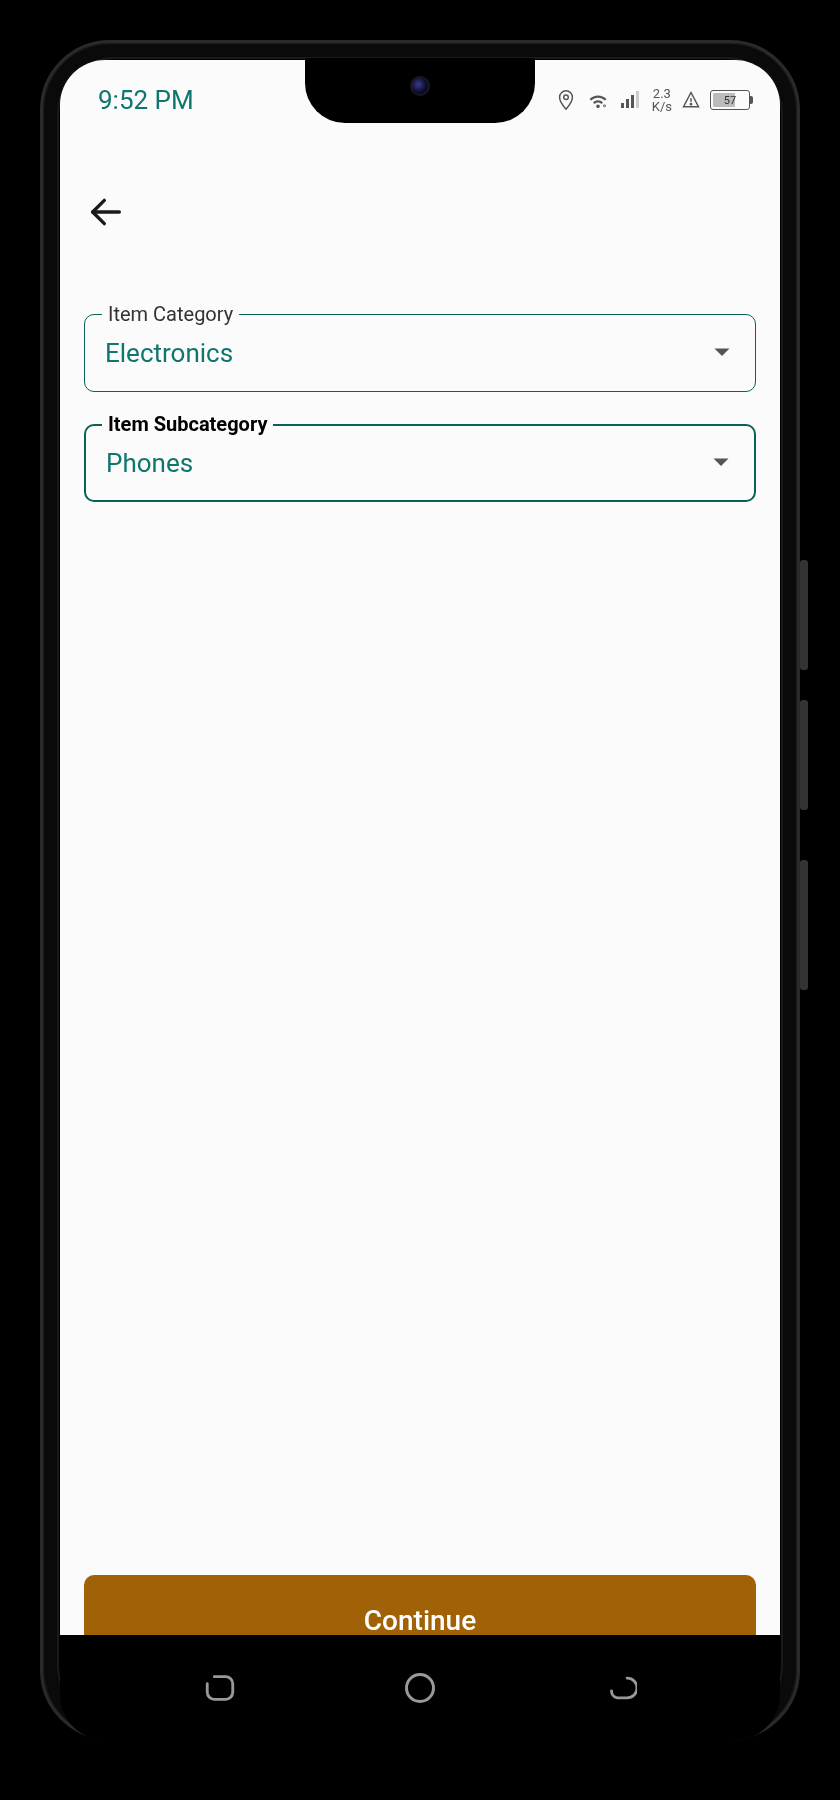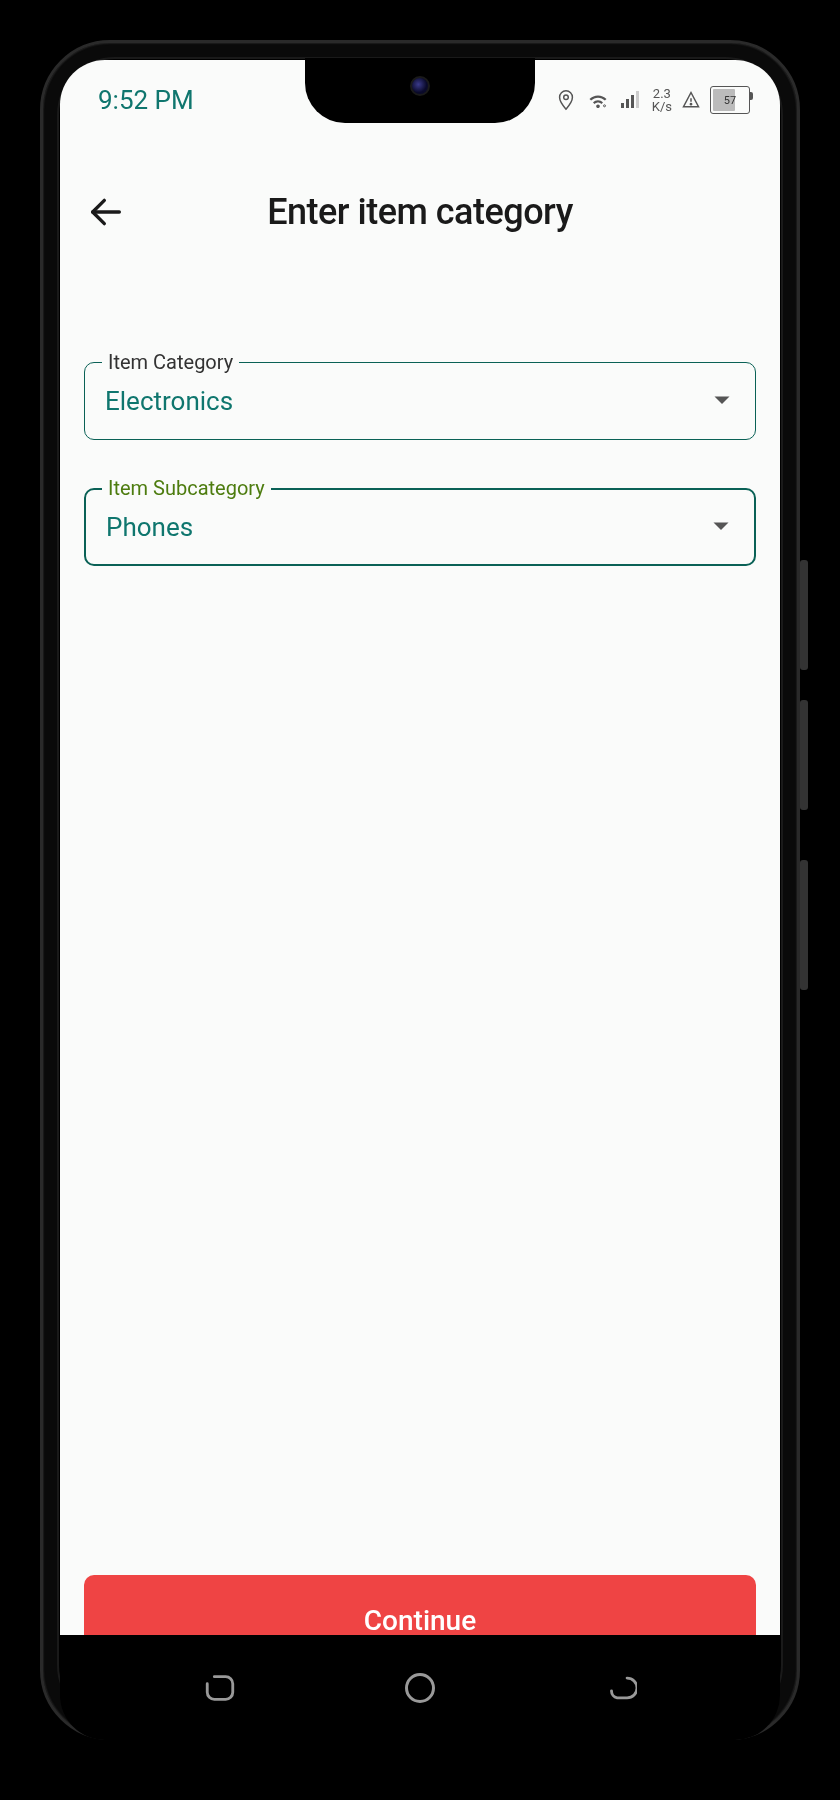--- a/index.html
+++ b/index.html
@@ -133,21 +133,21 @@
       line-height: 1;
       color: #555;
       text-align: center;
     }
     .battery-wrap {
       display: flex;
       align-items: center;
     }
     .battery {
       width: 40px;
-      height: 28px;
+      height: 20px;
       border: 1.5px solid #555;
       border-radius: 3px;
       position: relative;
       display: flex;
       align-items: center;
       justify-content: center;
     }
     .battery::after {
       content: "";
       position: absolute;
@@ -206,21 +206,20 @@
       letter-spacing: -0.5px;
     }
 
     .form {
       padding-top: 50px;
     }
 
     .field {
       position: relative;
       margin-bottom: 32px;
-      margin-top: 48px;
     }
     .field-box {
       border: 1.5px solid #0a6156;
       border-radius: 10px;
       height: 78px;
       display: flex;
       align-items: center;
       justify-content: space-between;
       padding: 0 24px 0 20px;
     }
@@ -230,37 +229,37 @@
     .field-label {
       position: absolute;
       top: -12px;
       left: 18px;
       background: #fafbfa;
       padding: 0 6px;
       font-size: 20px;
       color: #333;
     }
     .field.focused .field-label {
-      color: #4d7c0f;
-      font-weight: 400;
+      color: #000000;
+      font-weight: 700;
     }
     .field-value {
       font-size: 26px;
       color: #0f766e;
     }
     .dropdown-caret {
       color: #555;
     }
 
     .spacer {
       flex: 1;
     }
 
     .continue-btn {
-      background: #ef4444;
+      background: #a16207;
       color: #fff;
       font-size: 28px;
       font-weight: 500;
       height: 90px;
       border-radius: 10px;
       display: flex;
       align-items: center;
       justify-content: center;
       margin-bottom: 30px;
     }
@@ -354,21 +353,20 @@
 
   <div class="app-content">
 
     <div class="header">
       <div class="back-btn">
         <svg width="40" height="40" viewBox="0 0 24 24" fill="none" stroke="currentColor" stroke-width="2" stroke-linecap="round" stroke-linejoin="round">
           <line x1="20" y1="12" x2="4" y2="12"></line>
           <polyline points="11 5 4 12 11 19"></polyline>
         </svg>
       </div>
-      <div class="page-title">Enter item category</div>
     </div>
 
     <div class="form">
 
       <div class="field">
         <div class="field-label">Item Category</div>
         <div class="field-box">
           <span class="field-value">Electronics</span>
           <span class="dropdown-caret">
             <svg width="18" height="12" viewBox="0 0 12 8" fill="currentColor">

